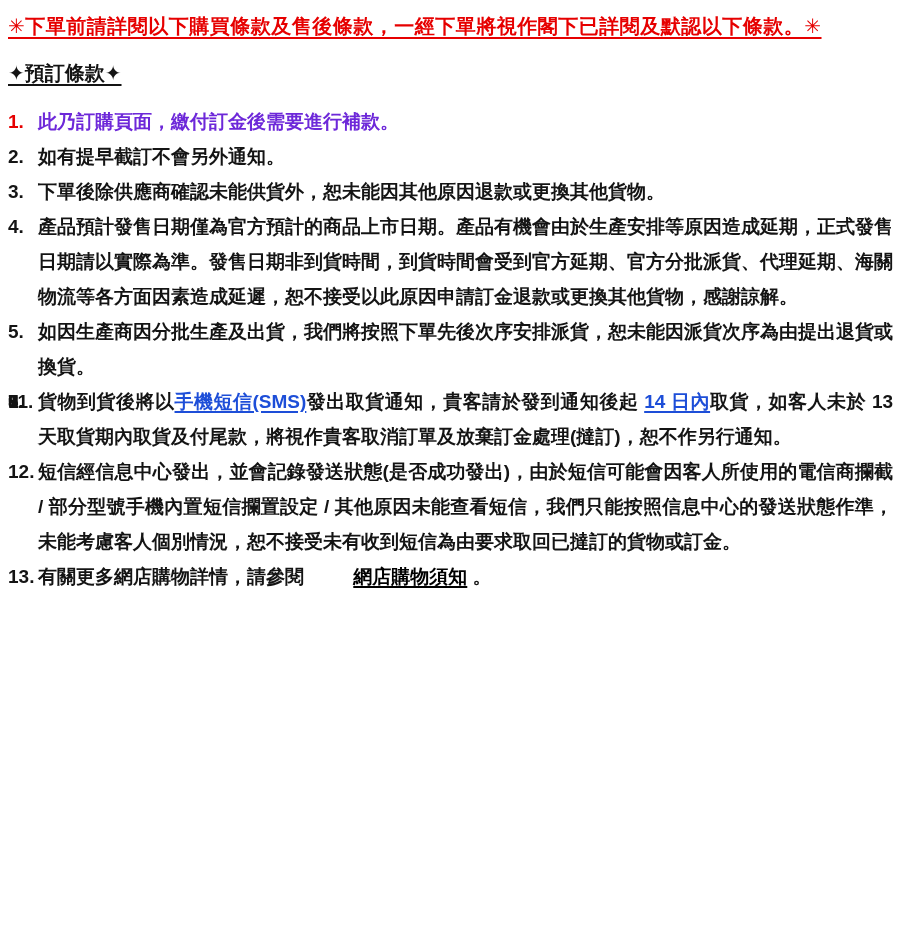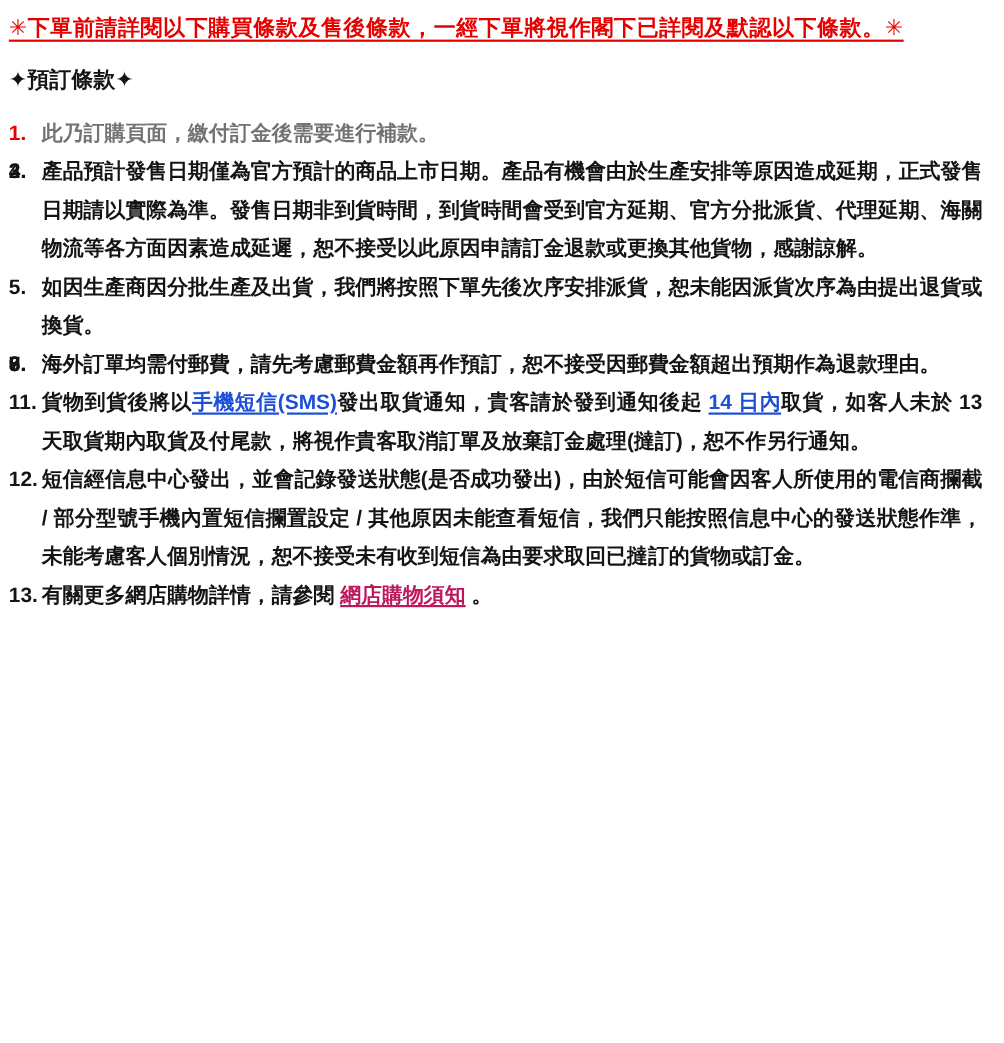--- a/index.html
+++ b/index.html
@@ -30,20 +30,21 @@
     text-decoration: underline;
     text-decoration-thickness: 2px;
     text-underline-offset: 4px;
     letter-spacing: 0.5px;
   }
   .section-title {
     margin: 21px 0 0 0;
     font-size: 20px;
     line-height: 26px;
     color: #141414;
+    text-decoration: underline;
     text-decoration-thickness: 2px;
     text-underline-offset: 4px;
     display: inline-block;
   }
   .terms-list {
     margin: 18px 0 0 0;
     padding: 0;
     list-style: none;
   }
   .term-item {
@@ -56,74 +57,76 @@
   .term-number {
     position: absolute;
     left: 0;
     top: 0;
   }
   .term-item.red-item,
   .term-item.red-item .term-number {
     color: #e60000;
   }
   .seg-normal { color: inherit; }
-  .seg-red { color: #737373; }
+  .seg-red { color: #6d28d9; }
   .seg-red-underline {
     color: #1d4ed8;
     text-decoration: underline;
     text-decoration-thickness: 2px;
     text-underline-offset: 3px;
   }
   .seg-link {
-    color: #be185d;
+    color: #000000;
     text-decoration: underline;
     text-decoration-thickness: 2px;
     text-underline-offset: 3px;
     cursor: pointer;
+    margin-left: 44px;
   }
 </style>
 </head>
 <body>
 
 <div class="page">
   <h1 class="warning-header">✳下單前請詳閱以下購買條款及售後條款，一經下單將視作閣下已詳閱及默認以下條款。✳</h1>
 
   <h2 class="section-title">✦預訂條款✦</h2>
 
   <ol class="terms-list" id="terms-list">
       <li class="term-item red-item">
     <span class="term-number">1.</span>
     <span class="term-text"><span class="seg-red">此乃訂購頁面，繳付訂金後需要進行補款。</span></span>
   </li>
       <li class="term-item">
     <span class="term-number">2.</span>
+    <span class="term-text"><span class="seg-normal">如有提早截訂不會另外通知。</span></span>
   </li>
       <li class="term-item">
     <span class="term-number">3.</span>
+    <span class="term-text"><span class="seg-normal">下單後除供應商確認未能供貨外，恕未能因其他原因退款或更換其他貨物。</span></span>
   </li>
       <li class="term-item">
     <span class="term-number">4.</span>
     <span class="term-text"><span class="seg-normal">產品預計發售日期僅為官方預計的商品上市日期。產品有機會由於生產安排等原因造成延期，正式發售日期請以實際為準。發售日期非到貨時間，到貨時間會受到官方延期、官方分批派貨、代理延期、海關物流等各方面因素造成延遲，恕不接受以此原因申請訂金退款或更換其他貨物，感謝諒解。</span></span>
   </li>
       <li class="term-item">
     <span class="term-number">5.</span>
     <span class="term-text"><span class="seg-normal">如因生產商因分批生產及出貨，我們將按照下單先後次序安排派貨，恕未能因派貨次序為由提出退貨或換貨。</span></span>
   </li>
       <li class="term-item">
     <span class="term-number">6.</span>
   </li>
       <li class="term-item">
     <span class="term-number">7.</span>
   </li>
       <li class="term-item">
     <span class="term-number">8.</span>
   </li>
       <li class="term-item">
     <span class="term-number">9.</span>
-    <span class="term-text"><span class="seg-normal">海外訂單均需付郵費，請先考慮郵費金額再作預訂，恕不接受因郵費金額超出預期作為退款理由。</span></span>
   </li>
       <li class="term-item">
     <span class="term-number">11.</span>
     <span class="term-text"><span class="seg-normal">貨物到貨後將以</span><span class="seg-red-underline">手機短信(SMS)</span><span class="seg-normal">發出取貨通知，貴客請於發到通知後起 </span><span class="seg-red-underline">14 日內</span><span class="seg-normal">取貨，如客人未於 13 天取貨期內取貨及付尾款，將視作貴客取消訂單及放棄訂金處理(撻訂)，恕不作另行通知。</span></span>
   </li>
       <li class="term-item">
     <span class="term-number">12.</span>
     <span class="term-text"><span class="seg-normal">短信經信息中心發出，並會記錄發送狀態(是否成功發出)，由於短信可能會因客人所使用的電信商攔截 / 部分型號手機內置短信攔置設定 / 其他原因未能查看短信，我們只能按照信息中心的發送狀態作準，未能考慮客人個別情況，恕不接受未有收到短信為由要求取回已撻訂的貨物或訂金。</span></span>
   </li>
       <li class="term-item">

